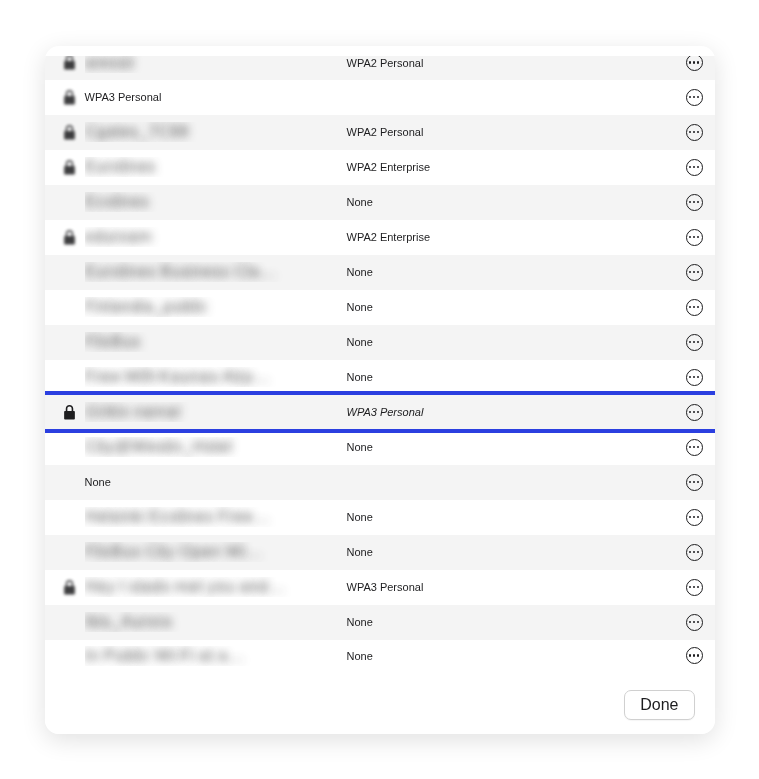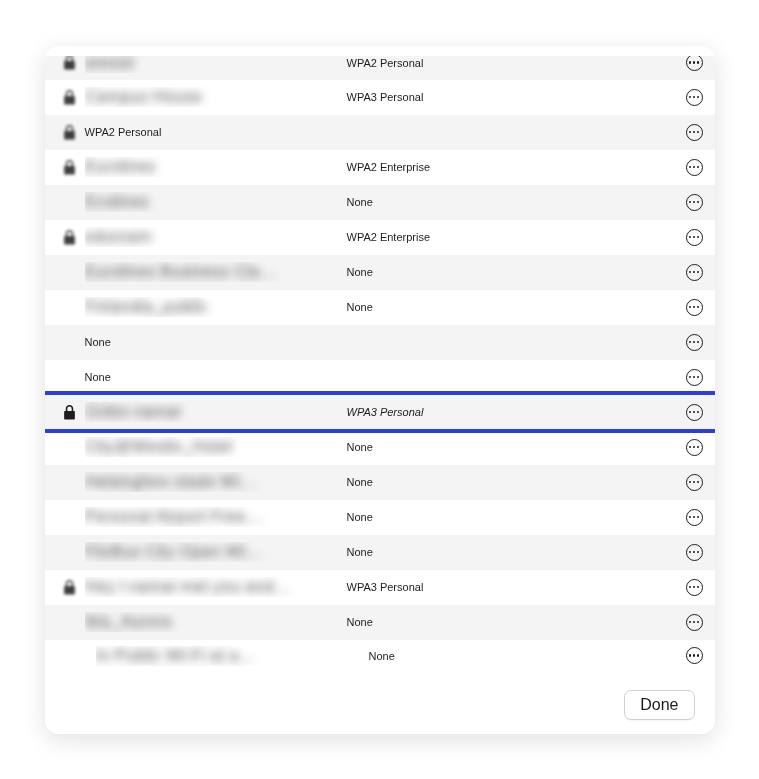--- a/index.html
+++ b/index.html
@@ -126,21 +126,21 @@
       border-radius: 7px;
       padding: 5px 15px;
       cursor: pointer;
       box-shadow: 0 1px 1px rgba(0,0,0,0.04);
     }
     .row.partial-top { height: 24px; }
     .row.partial-top .lock-col,
     .row.partial-top .name-col,
     .row.partial-top .security-col,
     .row.partial-top .action-col { transform: translateY(-5px); }
-    .row.partial-bottom { height: 20px; gap: 11px; }
+    .row.partial-bottom { height: 20px; }
     .row.partial-bottom .lock-col,
     .row.partial-bottom .name-col,
     .row.partial-bottom .security-col,
     .row.partial-bottom .action-col { transform: translateY(6px); }
   </style>
 </head>
 <body>
 
 <div class="panel">
   <div class="list" id="network-list">
@@ -165,40 +165,40 @@
         </div>
       </div>
       <div class="row">
         <div class="lock-col">
           <span class="lock-icon blurred">
             <svg viewBox="0 0 24 28" fill="#1d1d1f">
               <path d="M12 0c-4 0-7 3-7 7v4H3.5C2.7 11 2 11.7 2 12.5v13C2 26.3 2.7 27 3.5 27h17c.8 0 1.5-.7 1.5-1.5v-13c0-.8-.7-1.5-1.5-1.5H19V7c0-4-3-7-7-7zm0 3c2.3 0 4 1.7 4 4v4H8V7c0-2.3 1.7-4 4-4z"></path>
             </svg>
           </span>
         </div>
-        <div class="name-col blurred">Campus House</div>
         <div class="security-col">WPA3 Personal</div>
         <div class="action-col">
           <button class="more-btn">
             <span class="dots">
               <span></span>
               <span></span>
               <span></span>
             </span>
           </button>
         </div>
       </div>
       <div class="row">
         <div class="lock-col">
           <span class="lock-icon blurred">
             <svg viewBox="0 0 24 28" fill="#1d1d1f">
               <path d="M12 0c-4 0-7 3-7 7v4H3.5C2.7 11 2 11.7 2 12.5v13C2 26.3 2.7 27 3.5 27h17c.8 0 1.5-.7 1.5-1.5v-13c0-.8-.7-1.5-1.5-1.5H19V7c0-4-3-7-7-7zm0 3c2.3 0 4 1.7 4 4v4H8V7c0-2.3 1.7-4 4-4z"></path>
             </svg>
           </span>
         </div>
+        <div class="name-col blurred">Cgates_7C98</div>
         <div class="security-col">WPA2 Personal</div>
         <div class="action-col">
           <button class="more-btn">
             <span class="dots">
               <span></span>
               <span></span>
               <span></span>
             </span>
           </button>
         </div>
@@ -280,33 +280,35 @@
             <span class="dots">
               <span></span>
               <span></span>
               <span></span>
             </span>
           </button>
         </div>
       </div>
       <div class="row">
         <div class="lock-col"></div>
-        <div class="security-col">None</div>
-        <div class="action-col">
-          <button class="more-btn">
-            <span class="dots">
-              <span></span>
-              <span></span>
-              <span></span>
-            </span>
-          </button>
-        </div>
-      </div>
-      <div class="row">
-        <div class="lock-col"></div>
+        <div class="name-col blurred">FlixBus</div>
+        <div class="security-col">None</div>
+        <div class="action-col">
+          <button class="more-btn">
+            <span class="dots">
+              <span></span>
+              <span></span>
+              <span></span>
+            </span>
+          </button>
+        </div>
+      </div>
+      <div class="row">
+        <div class="lock-col"></div>
+        <div class="name-col blurred">Free-Wifi-Kaunas-Airp…</div>
         <div class="security-col">None</div>
         <div class="action-col">
           <button class="more-btn">
             <span class="dots">
               <span></span>
               <span></span>
               <span></span>
             </span>
           </button>
         </div>
@@ -341,35 +343,34 @@
             <span class="dots">
               <span></span>
               <span></span>
               <span></span>
             </span>
           </button>
         </div>
       </div>
       <div class="row">
         <div class="lock-col"></div>
-        <div class="name-col blurred">Helsingfors stads Wi…</div>
-        <div class="security-col">None</div>
-        <div class="action-col">
-          <button class="more-btn">
-            <span class="dots">
-              <span></span>
-              <span></span>
-              <span></span>
-            </span>
-          </button>
-        </div>
-      </div>
-      <div class="row">
-        <div class="lock-col"></div>
-        <div class="name-col blurred">Personal Airport Free…</div>
+        <div class="security-col">None</div>
+        <div class="action-col">
+          <button class="more-btn">
+            <span class="dots">
+              <span></span>
+              <span></span>
+              <span></span>
+            </span>
+          </button>
+        </div>
+      </div>
+      <div class="row">
+        <div class="lock-col"></div>
+        <div class="name-col blurred">Helsinki Ecolines Free…</div>
         <div class="security-col">None</div>
         <div class="action-col">
           <button class="more-btn">
             <span class="dots">
               <span></span>
               <span></span>
               <span></span>
             </span>
           </button>
         </div>
@@ -389,21 +390,21 @@
         </div>
       </div>
       <div class="row">
         <div class="lock-col">
           <span class="lock-icon blurred">
             <svg viewBox="0 0 24 28" fill="#1d1d1f">
               <path d="M12 0c-4 0-7 3-7 7v4H3.5C2.7 11 2 11.7 2 12.5v13C2 26.3 2.7 27 3.5 27h17c.8 0 1.5-.7 1.5-1.5v-13c0-.8-.7-1.5-1.5-1.5H19V7c0-4-3-7-7-7zm0 3c2.3 0 4 1.7 4 4v4H8V7c0-2.3 1.7-4 4-4z"></path>
             </svg>
           </span>
         </div>
-        <div class="name-col blurred">Hey I namai met you and…</div>
+        <div class="name-col blurred">Hey I stads met you and…</div>
         <div class="security-col">WPA3 Personal</div>
         <div class="action-col">
           <button class="more-btn">
             <span class="dots">
               <span></span>
               <span></span>
               <span></span>
             </span>
           </button>
         </div>

